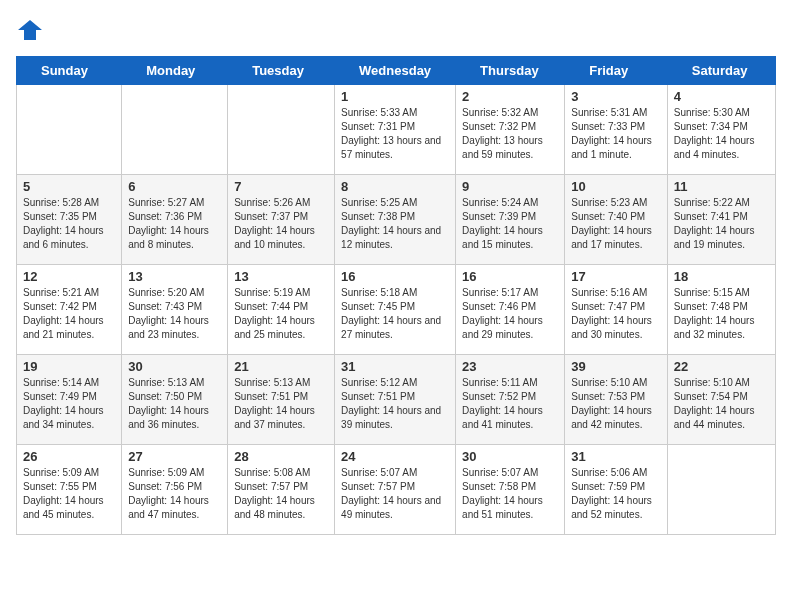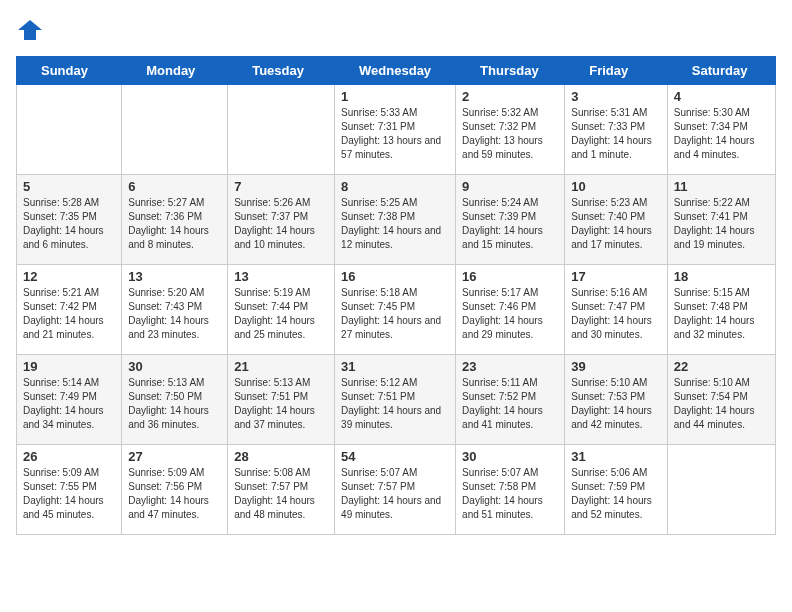--- a/index.html
+++ b/index.html
@@ -243,21 +243,21 @@
         </td>
         <td>
           <span class="day-number">27</span>
           <div class="day-info">Sunrise: 5:09 AM<br>Sunset: 7:56 PM<br>Daylight: 14 hours and 47 minutes.</div>
         </td>
         <td>
           <span class="day-number">28</span>
           <div class="day-info">Sunrise: 5:08 AM<br>Sunset: 7:57 PM<br>Daylight: 14 hours and 48 minutes.</div>
         </td>
         <td>
-          <span class="day-number">54</span>
+          <span class="day-number">24</span>
           <div class="day-info">Sunrise: 5:07 AM<br>Sunset: 7:57 PM<br>Daylight: 14 hours and 49 minutes.</div>
         </td>
         <td>
           <span class="day-number">30</span>
           <div class="day-info">Sunrise: 5:07 AM<br>Sunset: 7:58 PM<br>Daylight: 14 hours and 51 minutes.</div>
         </td>
         <td>
           <span class="day-number">31</span>
           <div class="day-info">Sunrise: 5:06 AM<br>Sunset: 7:59 PM<br>Daylight: 14 hours and 52 minutes.</div>
         </td>

